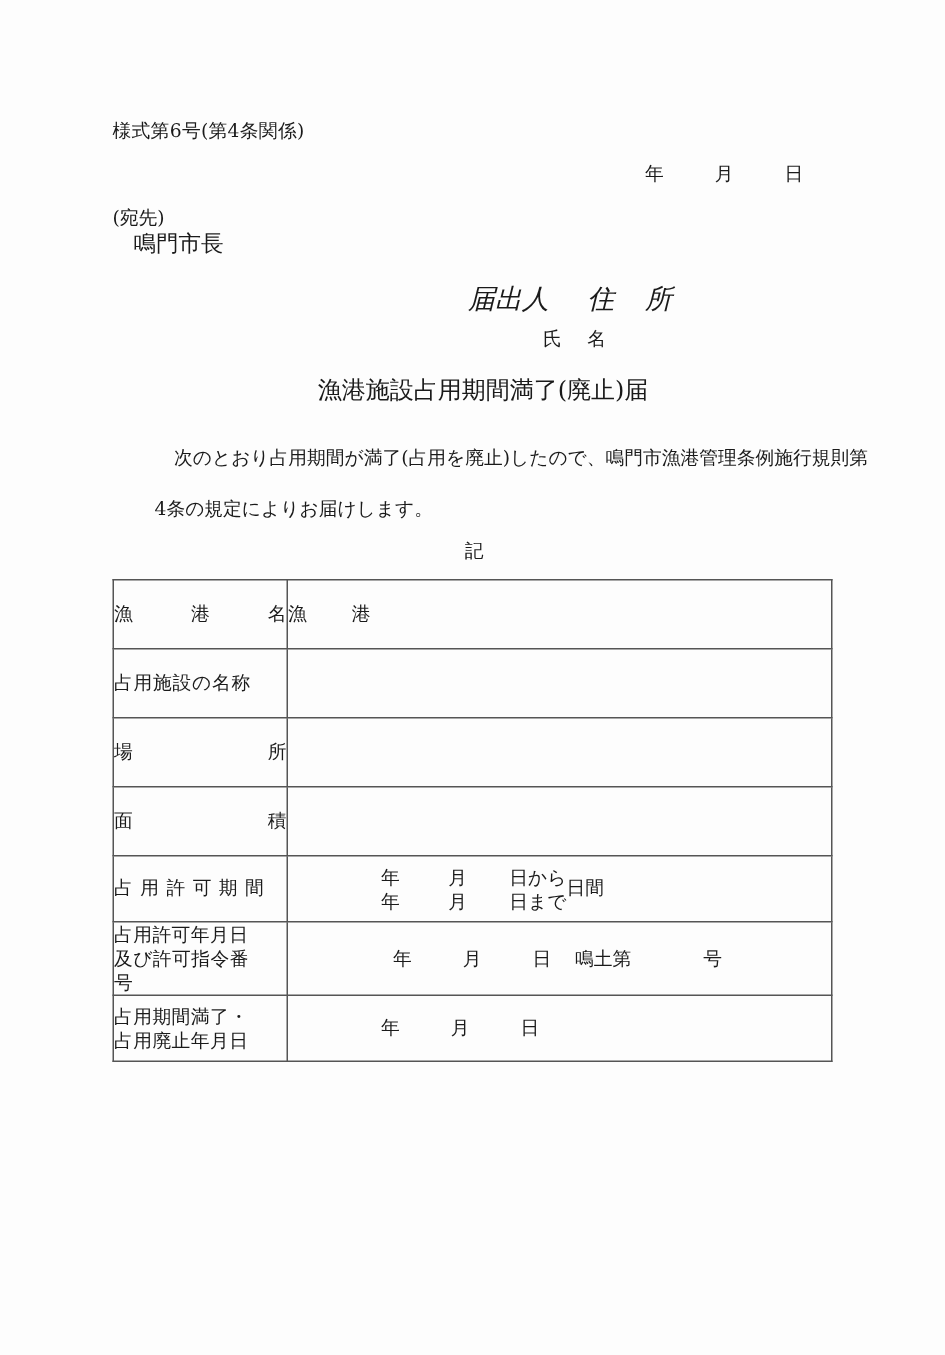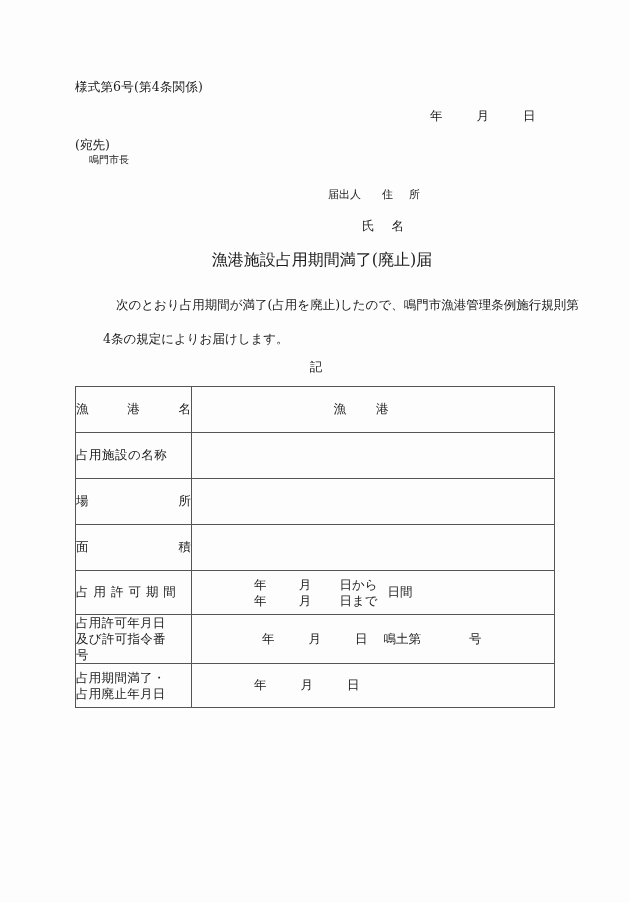--- a/index.html
+++ b/index.html
@@ -44,30 +44,31 @@
     position: absolute;
     left: 75px;
     top: 137px;
     font-size: 12.5px;
     white-space: nowrap;
   }
   .addressee-name {
     position: absolute;
     left: 89px;
     top: 153px;
-    font-size: 10px;
+    font-size: 15px;
     white-space: nowrap;
   }
 
   .submitter-addr {
     position: absolute;
-    left: 328px;
+    left: 312px;
     top: 187px;
-    font-size: 11px;
-    white-space: nowrap;
+    font-size: 18px;
+    white-space: nowrap;
+    font-style: italic;
   }
   .submitter-name {
     position: absolute;
     left: 362px;
     top: 218px;
     font-size: 12.5px;
     white-space: nowrap;
   }
   .gap-s { display: inline-block; width: 9px; }
   .gap-m { display: inline-block; width: 14px; }
@@ -143,38 +144,37 @@
     line-height: 16px;
     white-space: nowrap;
     letter-spacing: 0.3px;
   }
 
   .r-tall { height: 46px; }
   .r-mid  { height: 44px; }
   .r-num  { height: 44px; }
 
   .v-right {
-    text-align: center;
+    text-align: left;
     padding-right: 24px;
     white-space: nowrap;
   }
   .v-right .gapc { display: inline-block; width: 22px; }
 
   .period-wrap {
     display: flex;
     align-items: center;
     padding-left: 62px;
     font-family: Liberation Serif, serif;
   }
   .period-lines {
     line-height: 16px;
     white-space: nowrap;
   }
   .period-unit {
-    margin-left: 10px;
     white-space: nowrap;
   }
   .ymd .sp2 { display: inline-block; width: 26px; }
   .ymd .sp3 { display: inline-block; width: 22px; }
 
   .v-ymd-num {
     padding-left: 70px;
     white-space: nowrap;
   }
   .v-ymd-num .sp2 { display: inline-block; width: 26px; }

